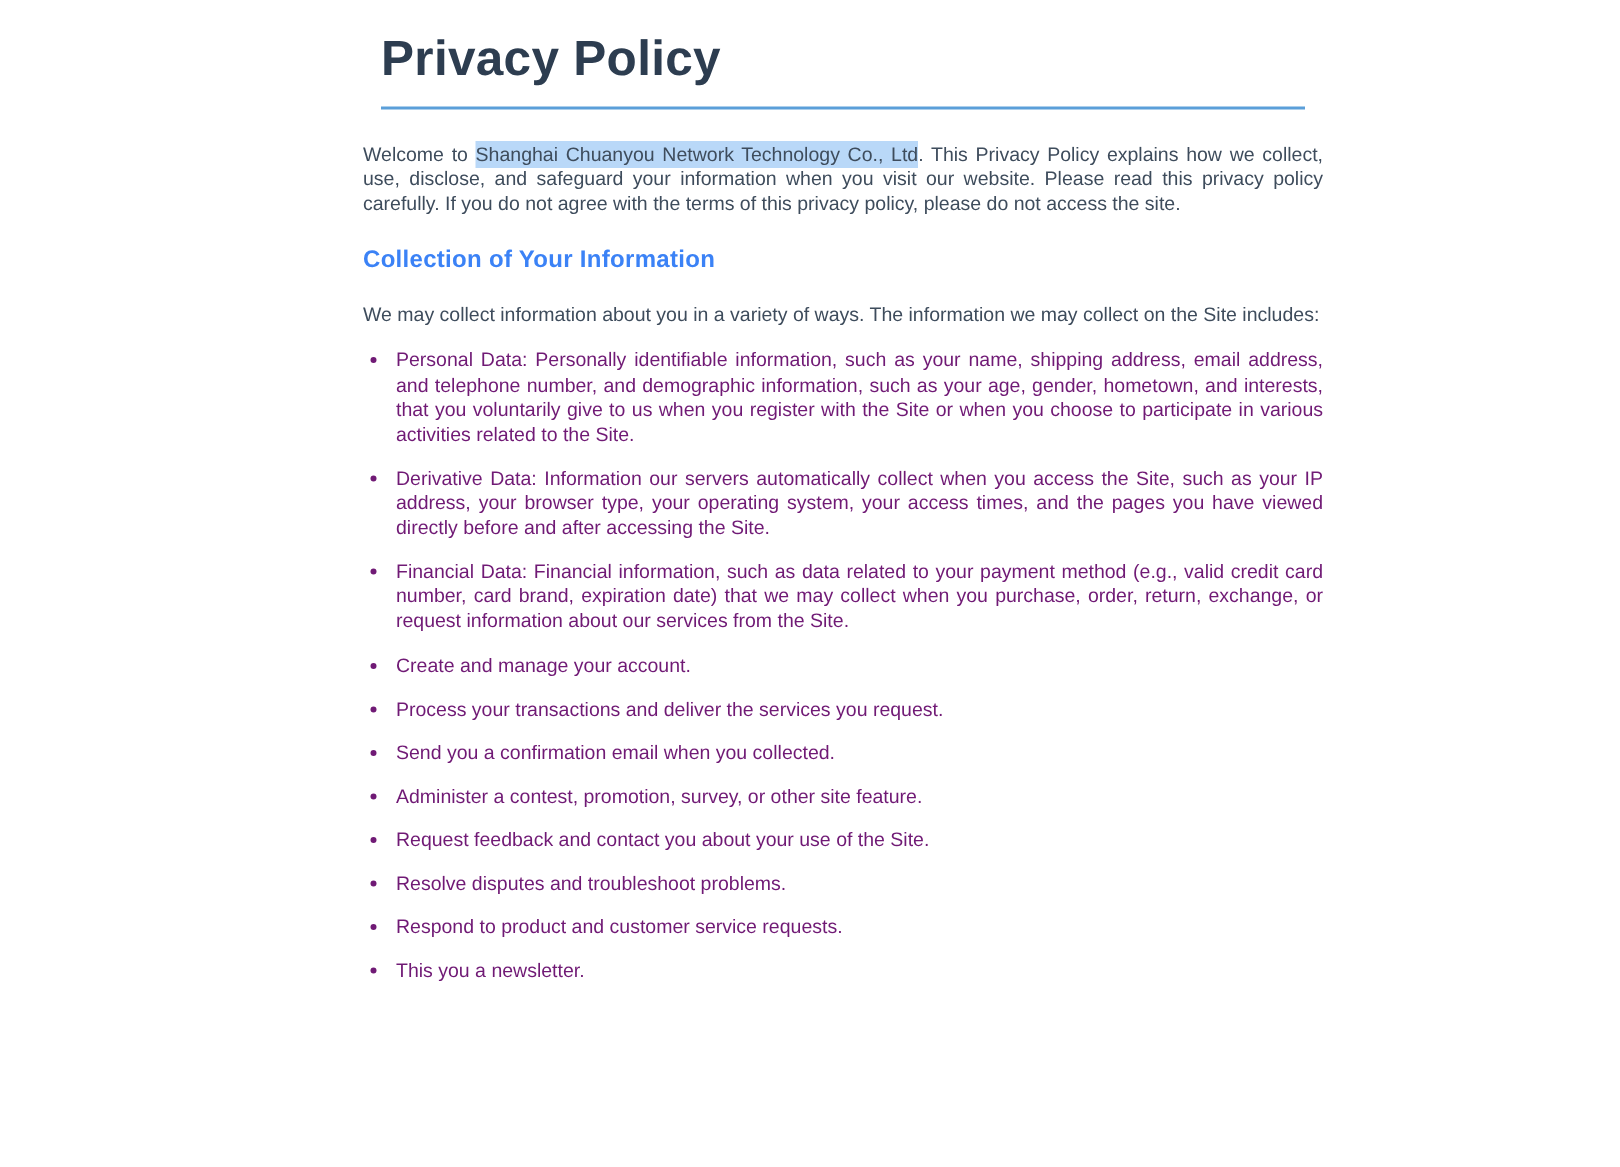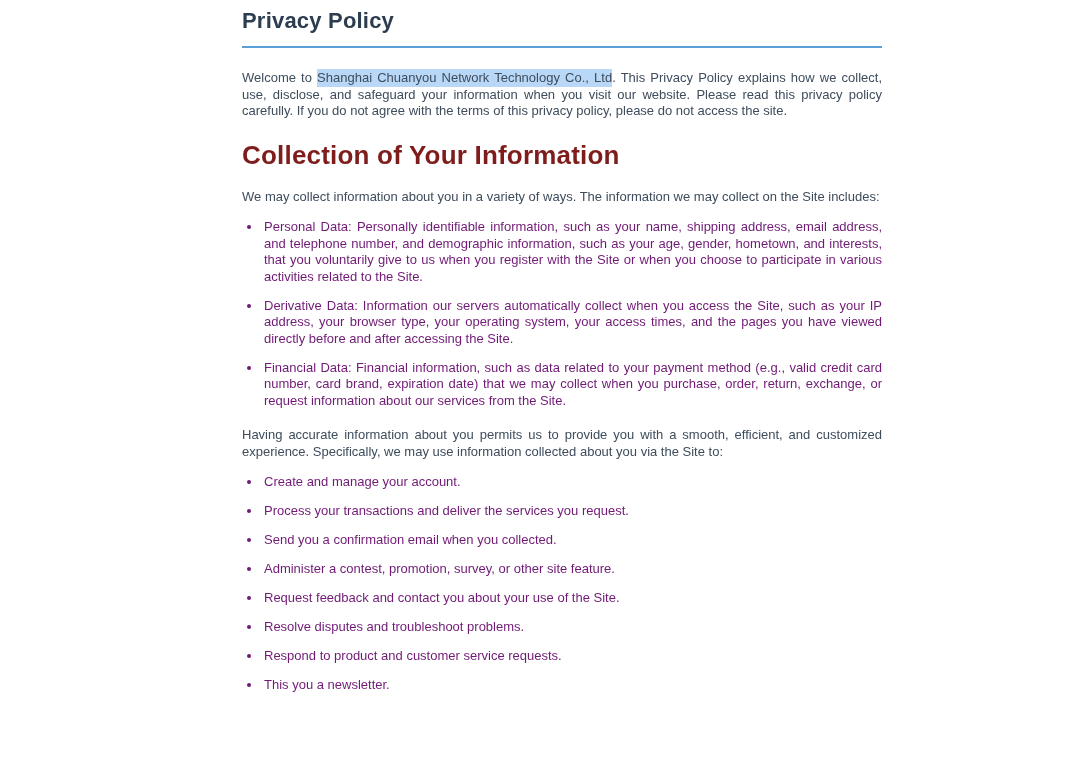--- a/index.html
+++ b/index.html
@@ -15,35 +15,35 @@
     font-family: "Liberation Sans", sans-serif;
     color: #3e4c5c;
   }
   .doc {
     position: absolute;
     left: 242px;
     top: 8px;
     width: 640px;
   }
   h1.page-title {
-    margin: 0;
+    margin: 12px;
     padding: 0 0 13px 0;
-    font-size: 22px;
+    font-size: 33px;
     line-height: 1.15;
     font-weight: 600;
     color: #2d3d50;
     border-bottom: 2px solid #5b9fd9;
     letter-spacing: 0.2px;
   }
   h2.section-heading {
     margin: 20px 0 0 0;
-    font-size: 26px;
+    font-size: 16px;
     line-height: 1.2;
     font-weight: 600;
-    color: #7f1d1d;
+    color: #3b82f6;
     letter-spacing: 0.2px;
   }
   p.para {
     margin: 18px 0 0 0;
     font-size: 13px;
     line-height: 1.27;
     text-align: justify;
     color: #3e4c5c;
   }
   p.intro {
@@ -81,21 +81,20 @@
     <h2 class="section-heading">Collection of Your Information</h2>
     <p class="para">We may collect information about you in a variety of ways. The information we may collect on the Site includes:</p>
     <ul class="bullet-list">
         <li>Personal Data: Personally identifiable information, such as your name, shipping address, email address, and telephone number, and demographic information, such as your age, gender, hometown, and interests, that you voluntarily give to us when you register with the Site or when you choose to participate in various activities related to the Site.</li>
         <li>Derivative Data: Information our servers automatically collect when you access the Site, such as your IP address, your browser type, your operating system, your access times, and the pages you have viewed directly before and after accessing the Site.</li>
         <li>Financial Data: Financial information, such as data related to your payment method (e.g., valid credit card number, card brand, expiration date) that we may collect when you purchase, order, return, exchange, or request information about our services from the Site.</li>
       </ul>
   </section>
 
   <section>
-    <p class="para">Having accurate information about you permits us to provide you with a smooth, efficient, and customized experience. Specifically, we may use information collected about you via the Site to:</p>
     <ul class="bullet-list">
         <li>Create and manage your account.</li>
         <li>Process your transactions and deliver the services you request.</li>
         <li>Send you a confirmation email when you collected.</li>
         <li>Administer a contest, promotion, survey, or other site feature.</li>
         <li>Request feedback and contact you about your use of the Site.</li>
         <li>Resolve disputes and troubleshoot problems.</li>
         <li>Respond to product and customer service requests.</li>
         <li>This you a newsletter.</li>
       </ul>

